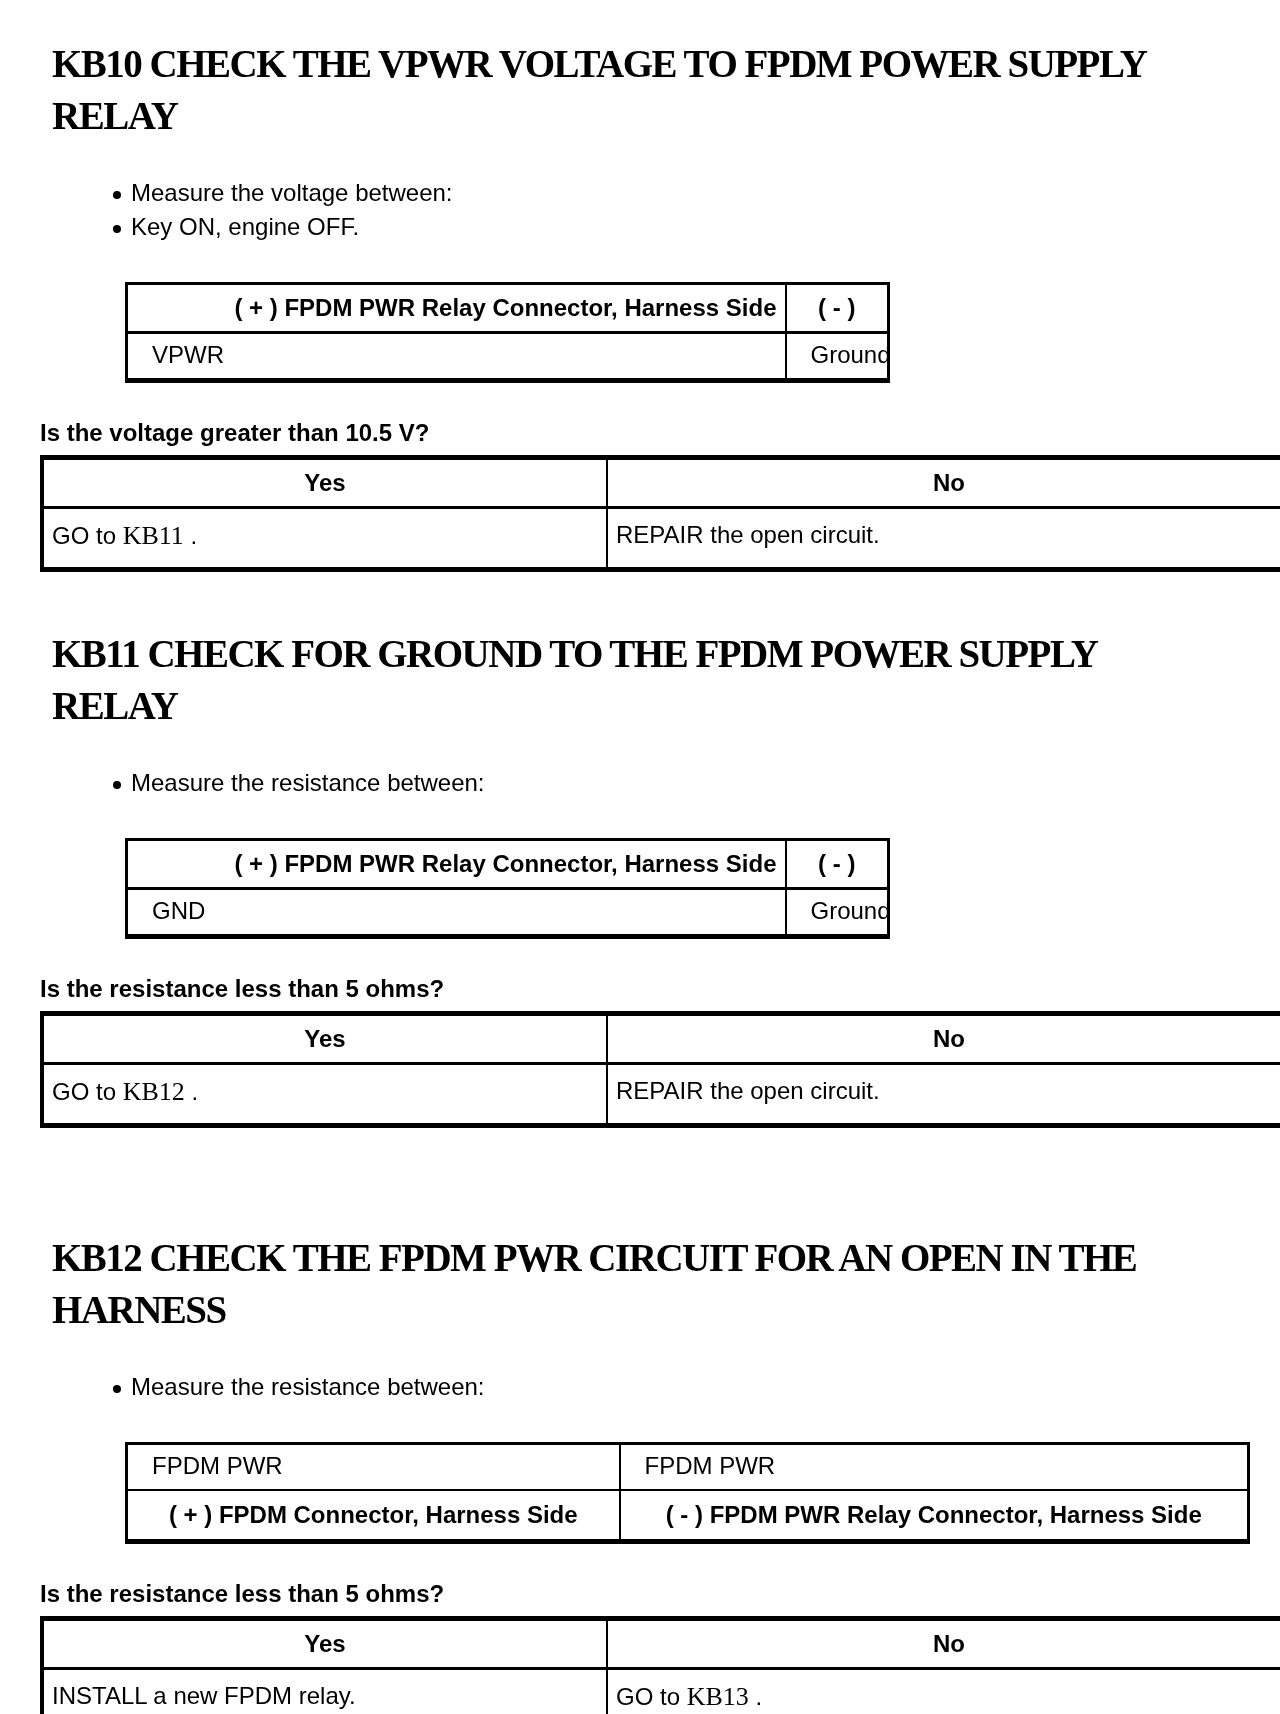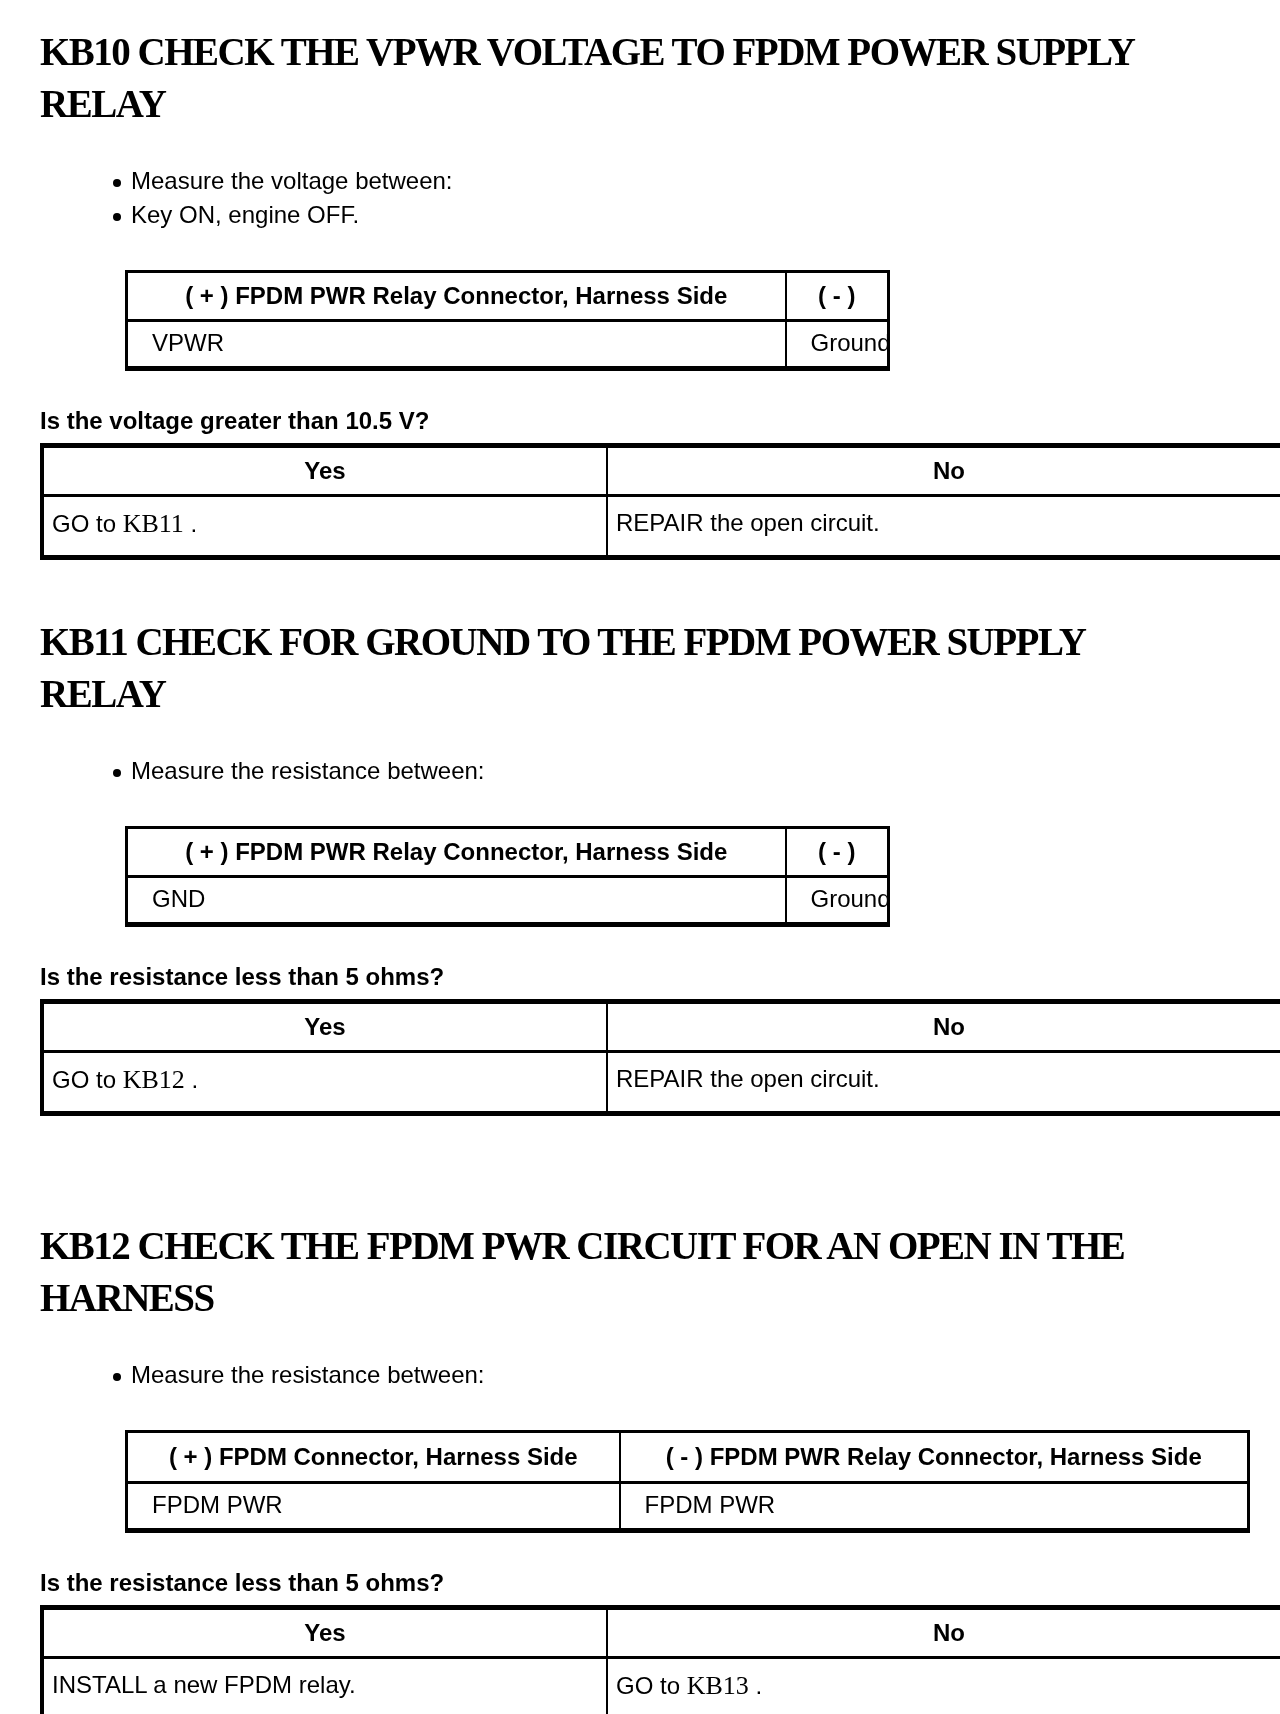--- a/index.html
+++ b/index.html
@@ -11,21 +11,21 @@
     font-size: 24px;
   }
   .page { padding: 26px 40px 40px 40px; box-sizing: border-box; }
 
   h1.section-heading {
     font-family: "Liberation Serif", serif;
     font-weight: bold;
     font-size: 39px;
     letter-spacing: -1.5px;
     line-height: 52px;
-    margin: 0;
+    margin: 12px;
     max-width: 1140px;
   }
 
   .bullets { list-style: none; margin: 34px 0 0 0; padding: 0 0 0 73px; }
   .bullets li { line-height: 34px; white-space: nowrap; }
   .dot {
     display: inline-block; width: 8px; height: 8px;
     background: #000; border-radius: 50%;
     margin-right: 10px; vertical-align: 2px;
   }
@@ -37,21 +37,21 @@
     border: 3px solid #000;
     border-bottom-width: 5px;
   }
   .measure-table th, .measure-table td { border: 2px solid #000; overflow: hidden; }
   .measure-table th {
     border-bottom-width: 3px;
     font-weight: bold;
     padding: 9px 8px;
   }
   .measure-table td { padding: 7px 8px 9px 24px; text-align: left; }
-  .th-left { text-align: center; }
+  .th-left { text-align: right; }
   .th-center { text-align: center; }
 
   .w765 { width: 765px; }
   .w765 .c1 { width: 659px; }
 
   .w1125 { width: 1125px; }
   .w1125 .c1 { width: 493px; }
   .w1125 th { text-align: center; padding: 10px 12px; }
 
   .question { font-weight: bold; margin: 36px 0 8px 0; }
@@ -182,27 +182,27 @@
       <li><span class="dot"></span><span>Measure the resistance between:</span></li>
     </ul>
 
     <table class="measure-table w1125">
       <colgroup>
           <col class="c1">
           <col>
         </colgroup>
       <tbody>
           <tr>
+        <td>FPDM PWR</td>
+        <td>FPDM PWR</td>
+      </tr>
+      <tr>
         <th class="th-center">( + ) FPDM Connector, Harness Side</th>
         <th class="th-center">( - ) FPDM PWR Relay Connector, Harness Side</th>
       </tr>
-      <tr>
-        <td>FPDM PWR</td>
-        <td>FPDM PWR</td>
-      </tr>
     </tbody>
       </table>
 
     <p class="question">Is the resistance less than 5 ohms?</p>
 
     <table class="result-table">
       <colgroup>
           <col class="c1">
           <col>
         </colgroup>

